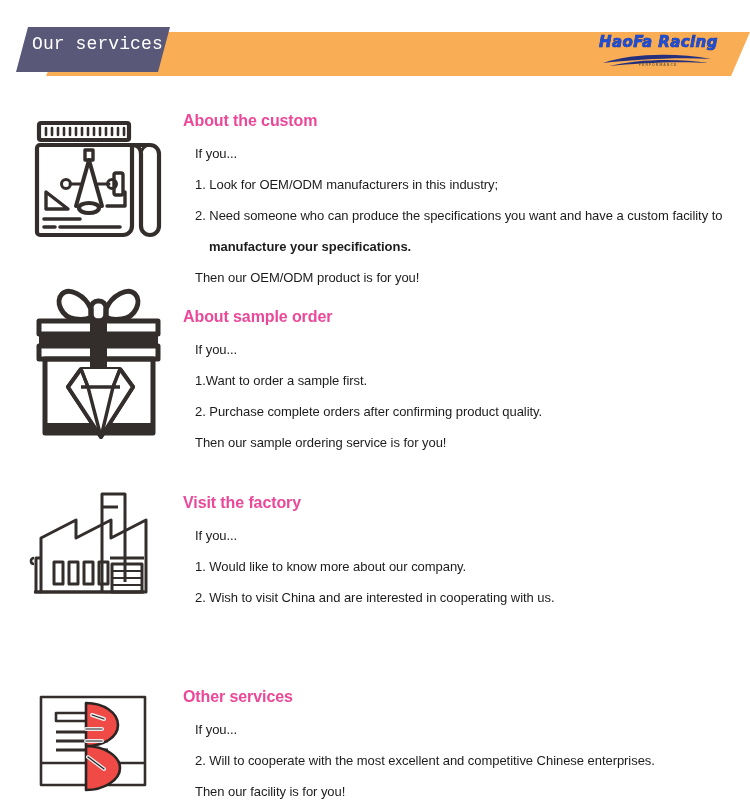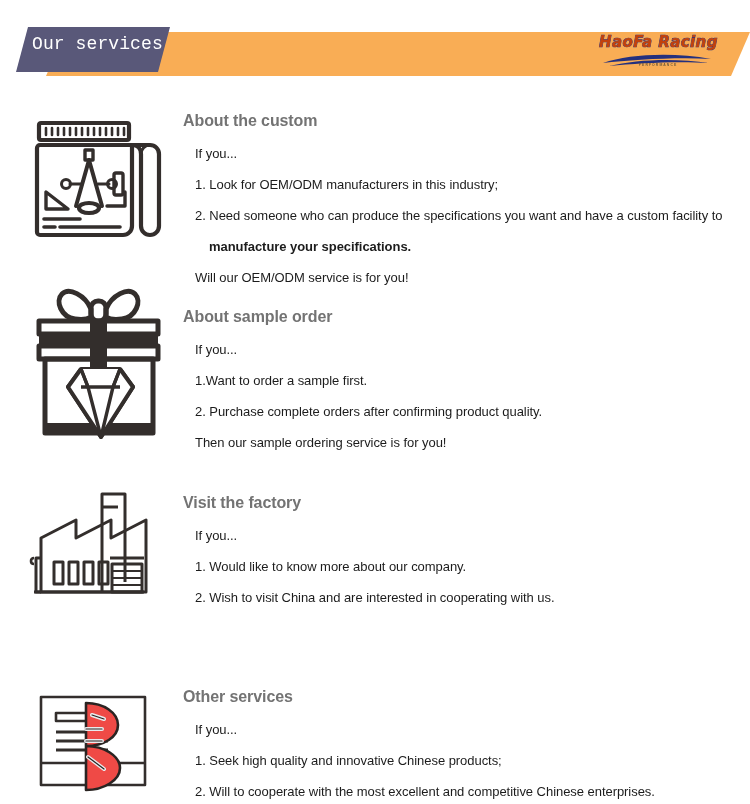--- a/index.html
+++ b/index.html
@@ -66,21 +66,21 @@
   .logo-text {
     position: absolute;
     left: 0;
     top: 0;
     width: 118px;
     text-align: center;
     font-family: "DejaVu Sans", sans-serif;
     font-size: 15px;
     font-weight: bold;
     font-style: italic;
-    color: #c2410c;
+    color: #1d4ed8;
     letter-spacing: 0.4px;
     -webkit-text-stroke: 0.7px #1f2f86;
     paint-order: stroke fill;
     white-space: nowrap;
   }
   .logo-sub {
     position: absolute;
     left: 0;
     top: 30px;
     width: 118px;
@@ -108,21 +108,21 @@
   .icon-box svg { display: block; }
   .text-col {
     position: absolute;
     left: 183px;
     top: 0;
     width: 560px;
   }
   .svc-title {
     font-size: 16px;
     font-weight: bold;
-    color: #737373;
+    color: #ec4899;
     margin: 0 0 14px 0;
     letter-spacing: -0.1px;
   }
   .svc-line {
     font-size: 13px;
     line-height: 19px;
     color: #1c1c1c;
     margin: 12px;
     letter-spacing: -0.05px;
     white-space: nowrap;
@@ -187,21 +187,21 @@
 
       <path d="M16 105h36M16 113h11M32 113h60" stroke-width="3.6"></path>
     </svg>
   </div>
   <div class="text-col">
     <div class="svc-title">About the custom</div>
     <p class="svc-line">If you...</p>
     <p class="svc-line">1. Look for OEM/ODM manufacturers in this industry;</p>
     <p class="svc-line">2. Need someone who can produce the specifications you want and have a custom facility to</p>
     <p class="svc-line wrap">manufacture your specifications.</p>
-    <p class="svc-line">Will our OEM/ODM service is for you!</p>
+    <p class="svc-line">Then our OEM/ODM product is for you!</p>
   </div>
 </div>
 
 <div class="row" id="row-sample">
   <div class="icon-box">
     <svg width="146" height="170" viewBox="0 0 146 170" fill="none" stroke="#332e2c" stroke-width="5" stroke-linejoin="round">
 
       <path d="M63 36c-6-14-22-22-29-15s-1 23 13 25c7 1 13 0 16-2z" stroke-width="5"></path>
       <path d="M78 36c6-14 22-22 29-15s1 23-13 25c-7 1-13 0-16-2z" stroke-width="5"></path>
       <rect x="63" y="28" width="15" height="20" rx="7"></rect>
@@ -276,17 +276,16 @@
 
       <path d="M58 18c18 0 32 10 32 22s-14 21-32 21c18 0 34 10 34 22s-16 22-34 22V18z" fill="#ef4a46" stroke="#2a2422" stroke-width="2.6"></path>
 
       <path d="M64 30l12 4M58 44h16M58 56h16M60 72l16 12" stroke="#e8eaec" stroke-width="4" stroke-linecap="round"></path>
       <path d="M64 30l12 4M58 44h16M58 56h16M60 72l16 12" stroke="#2a2422" stroke-width="1.2" stroke-linecap="round" fill="none"></path>
     </svg>
   </div>
   <div class="text-col">
     <div class="svc-title">Other services</div>
     <p class="svc-line">If you...</p>
-    <p class="svc-line">1. Seek high quality and innovative Chinese products;</p>
     <p class="svc-line">2. Will to cooperate with the most excellent and competitive Chinese enterprises.</p>
     <p class="svc-line">Then our facility is for you!</p>
   </div>
 </div>
 
 </body></html>

